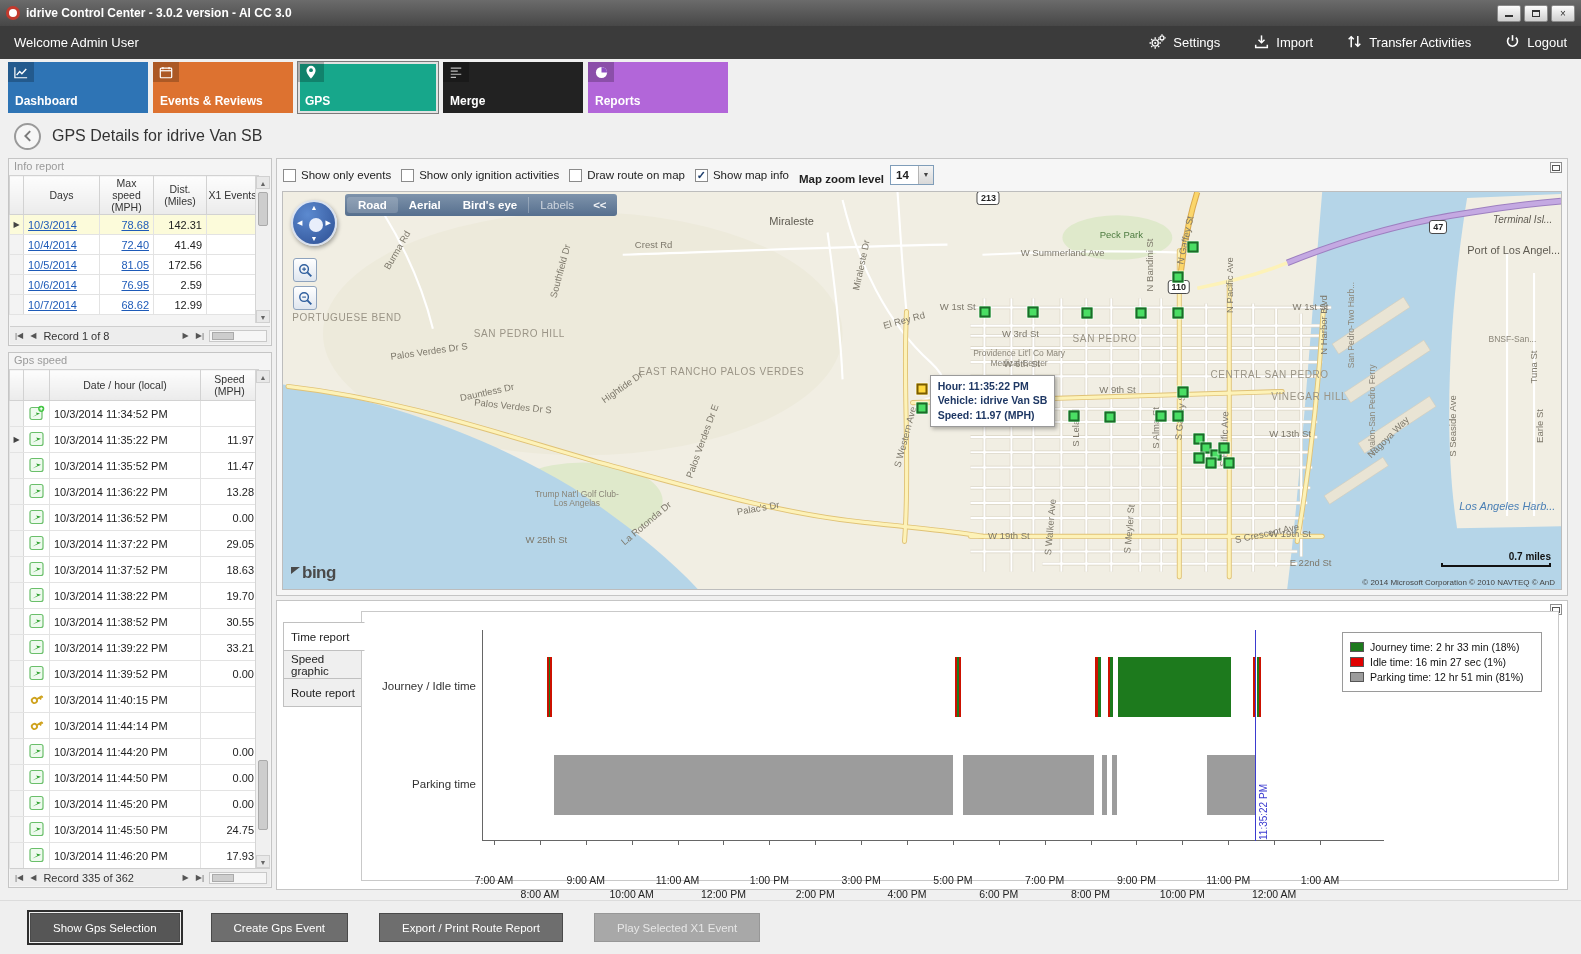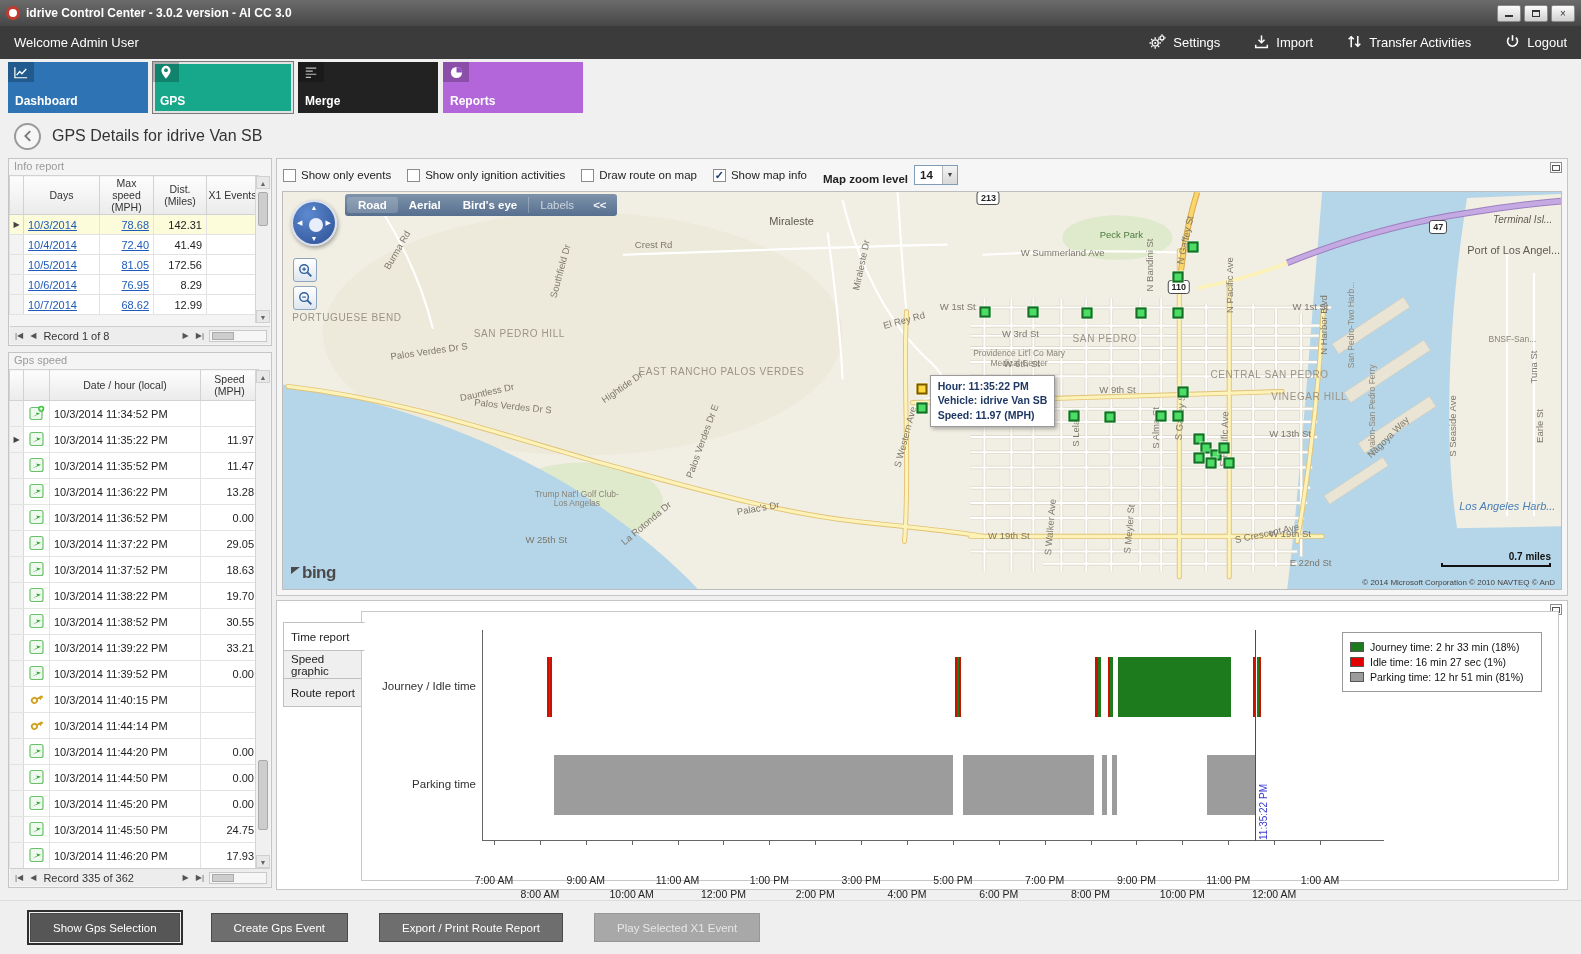--- a/index.html
+++ b/index.html
@@ -62,21 +62,21 @@
   .vscroll .thumb { position:absolute; left:2px; right:2px; background:#cdcdcd; border:1px solid #aaa; border-radius:2px; }
   .pager { position:absolute; left:1px; right:1px; bottom:1px; height:18px; background:#ededed; border-top:1px solid #cfcfcf;
     display:flex; align-items:center; font-size:11px; color:#333; padding:0 3px; gap:3px; }
   .pager .vcr { font-size:8px; color:#555; padding:0 2px; }
   .pager .ptext { flex:1; padding-left:2px; }
   .hscroll { width:58px; height:12px; background:#f6f6f6; border:1px solid #c9c9c9; position:relative; }
   .hscroll .hthumb { position:absolute; left:2px; top:1px; width:22px; height:8px; background:#cdcdcd; border:1px solid #aaa; }
 
   
   .map-panel { left:276px; top:158px; width:1292px; height:438px; background:#f6f6f6; }
-  .map-toolbar { position:absolute; left:6px; top:4px; right:20px; height:24px; display:flex; align-items:center; gap:16px; font-size:11.5px; color:#222; }
+  .map-toolbar { position:absolute; left:6px; top:4px; right:20px; height:24px; display:flex; align-items:center; gap:10px; font-size:11.5px; color:#222; }
   .cb { display:flex; align-items:center; gap:5px; }
   .cb .box { width:13px; height:13px; background:#fff; border:1px solid #8b8b8b; font-size:11px; line-height:11px;
     text-align:center; color:#1f3f6e; font-weight:bold; }
   .zoomsel { display:flex; align-items:flex-end; gap:6px;font-weight:bold; }
   .zoomsel .selbox { width:44px; height:20px; border:1px solid #7f9db9; background:#fff; display:flex; align-items:center; }
   .zoomsel .selbox .v { flex:1; padding-left:5px; font-size:11.5px; }
   .zoomsel .selbox .dd { width:15px; height:18px; background:linear-gradient(#f4f4f4,#d8d8d8); border-left:1px solid #b5b5b5;
     font-size:7px; text-align:center; line-height:18px; color:#444; }
 
   .map { position:absolute; left:5px; right:5px; top:32px; bottom:5px; background:#f1eee3; overflow:hidden; border:1px solid #bdbdbd; }
@@ -220,20 +220,30 @@
 <div class="navtiles" id="nav-tiles">
     <div class="tile" style="background: rgb(46, 116, 181);">
       <span class="tile-icon">
         <svg width="14" height="13" viewBox="0 0 16 14">
           <path d="M1 1v12h14" stroke="#fff" stroke-width="1.4" fill="none"></path>
           <path d="M3 10l3.5-4 2.5 2.5L14 3" stroke="#fff" stroke-width="1.6" fill="none"></path>
         </svg>
       </span>
       <span class="tile-label">Dashboard</span>
     </div>
+    <div class="tile" style="background: rgb(221, 114, 48);">
+      <span class="tile-icon">
+        <svg width="14" height="13" viewBox="0 0 16 14">
+          <rect x="1.5" y="2" width="13" height="11" rx="1" stroke="#fff" fill="none" stroke-width="1.4"></rect>
+          <path d="M1.5 5h13" stroke="#fff" stroke-width="1.4"></path>
+          <path d="M4.5 0.8v2.4M11.5 0.8v2.4" stroke="#fff" stroke-width="1.4"></path>
+        </svg>
+      </span>
+      <span class="tile-label">Events &amp; Reviews</span>
+    </div>
     <div class="tile active" style="background: rgb(23, 167, 139);">
       <span class="tile-icon">
         <svg width="12" height="14" viewBox="0 0 12 14">
           <path d="M6 0.8A4.6 4.6 0 0 0 1.4 5.4C1.4 8.6 6 13.6 6 13.6s4.6-5 4.6-8.2A4.6 4.6 0 0 0 6 0.8z" fill="#fff"></path>
           <circle cx="6" cy="5.2" r="1.9" fill="#12836c"></circle>
         </svg>
       </span>
       <span class="tile-label">GPS</span>
     </div>
     <div class="tile" style="background: rgb(34, 34, 34);">
@@ -302,21 +312,21 @@
           <td class="ind"></td>
           <td><a class="lnk">10/5/2014</a></td>
           <td class="num"><a class="lnk">81.05</a></td>
           <td class="num">172.56</td>
           <td></td>
         </tr>
         <tr>
           <td class="ind"></td>
           <td><a class="lnk">10/6/2014</a></td>
           <td class="num"><a class="lnk">76.95</a></td>
-          <td class="num">8.29</td>
+          <td class="num">2.59</td>
           <td></td>
         </tr>
         <tr>
           <td class="ind"></td>
           <td><a class="lnk">10/7/2014</a></td>
           <td class="num"><a class="lnk">68.62</a></td>
           <td class="num">12.99</td>
           <td></td>
         </tr>
       </tbody>

